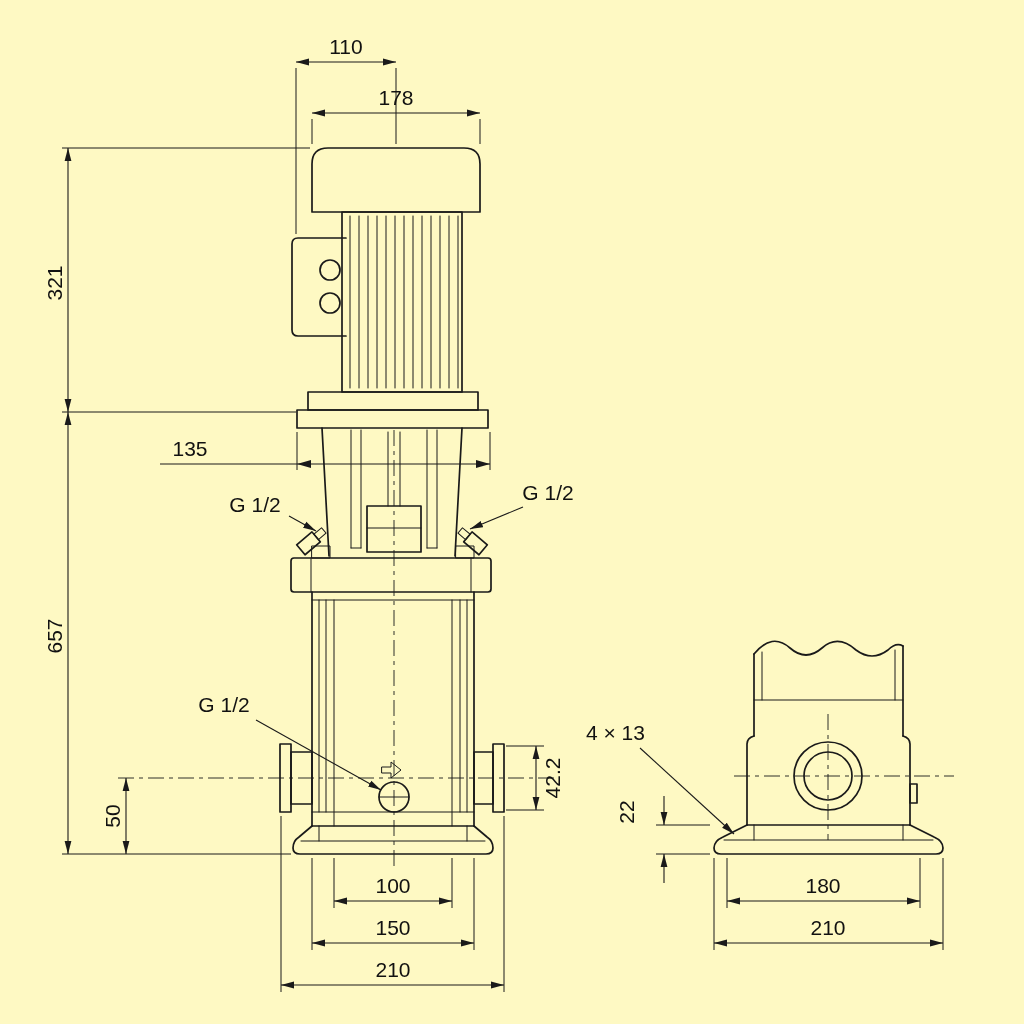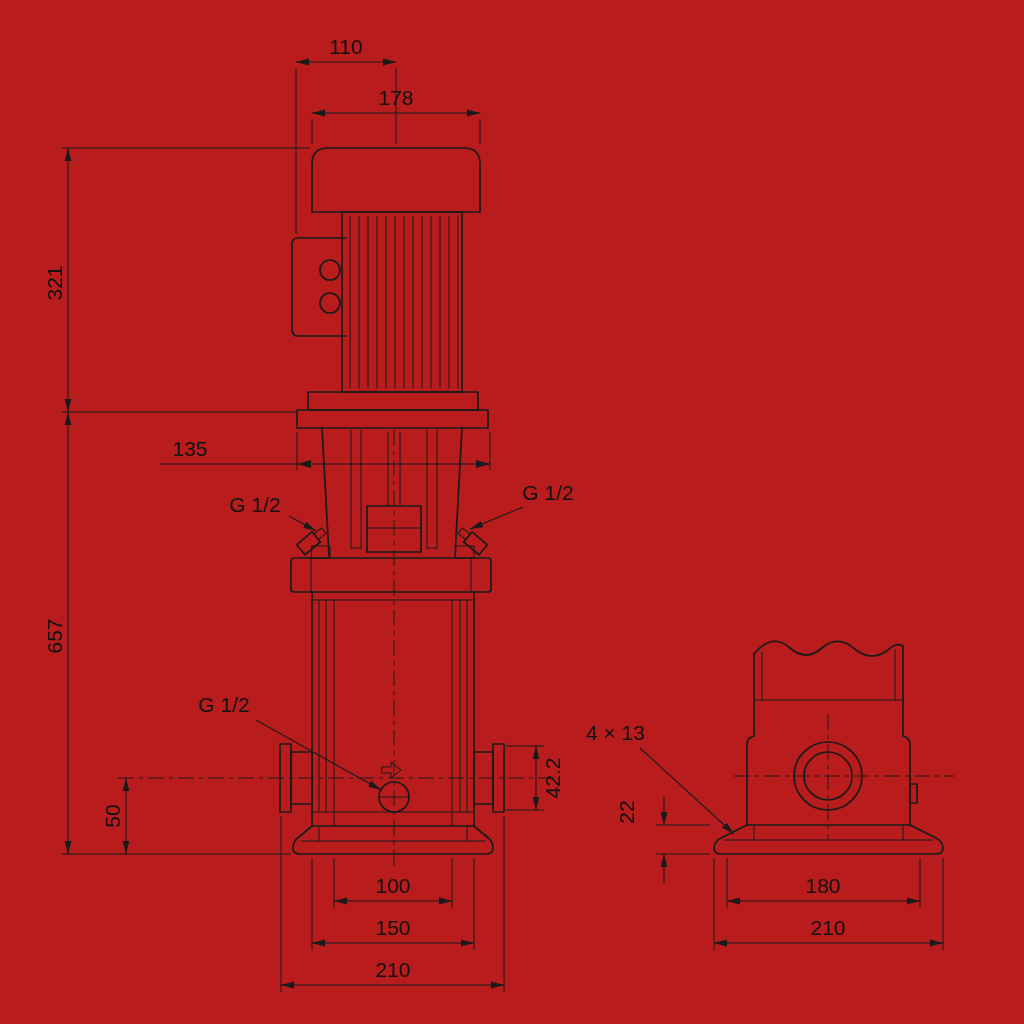--- a/index.html
+++ b/index.html
@@ -1,16 +1,16 @@
 <!DOCTYPE html>
 <html><head>
 <meta charset="utf-8">
 <style>
   html,body{margin:0;padding:0;background:#ffffff;}
-  .stage{width:1024px;height:1024px;background:#b91c1c;position:relative;}
+  .stage{width:1024px;height:1024px;background:#fef9c3;position:relative;}
   svg{display:block;}
   .obj{fill:none;stroke:#1a1a1a;stroke-width:1.7;stroke-linejoin:round;stroke-linecap:round;}
   .thin{fill:none;stroke:#1a1a1a;stroke-width:1;stroke-linejoin:round;stroke-linecap:round;}
   .dim{fill:none;stroke:#1a1a1a;stroke-width:1.1;}
   .ext{fill:none;stroke:#1a1a1a;stroke-width:1;}
   .cl{fill:none;stroke:#1a1a1a;stroke-width:0.9;stroke-dasharray:16 5 4 5;}
   .dimtext{font-family:"Liberation Sans",sans-serif;font-size:21px;fill:#111;}
   .arrowfill{fill:#1a1a1a;stroke:none;}
 </style>
 </head>

